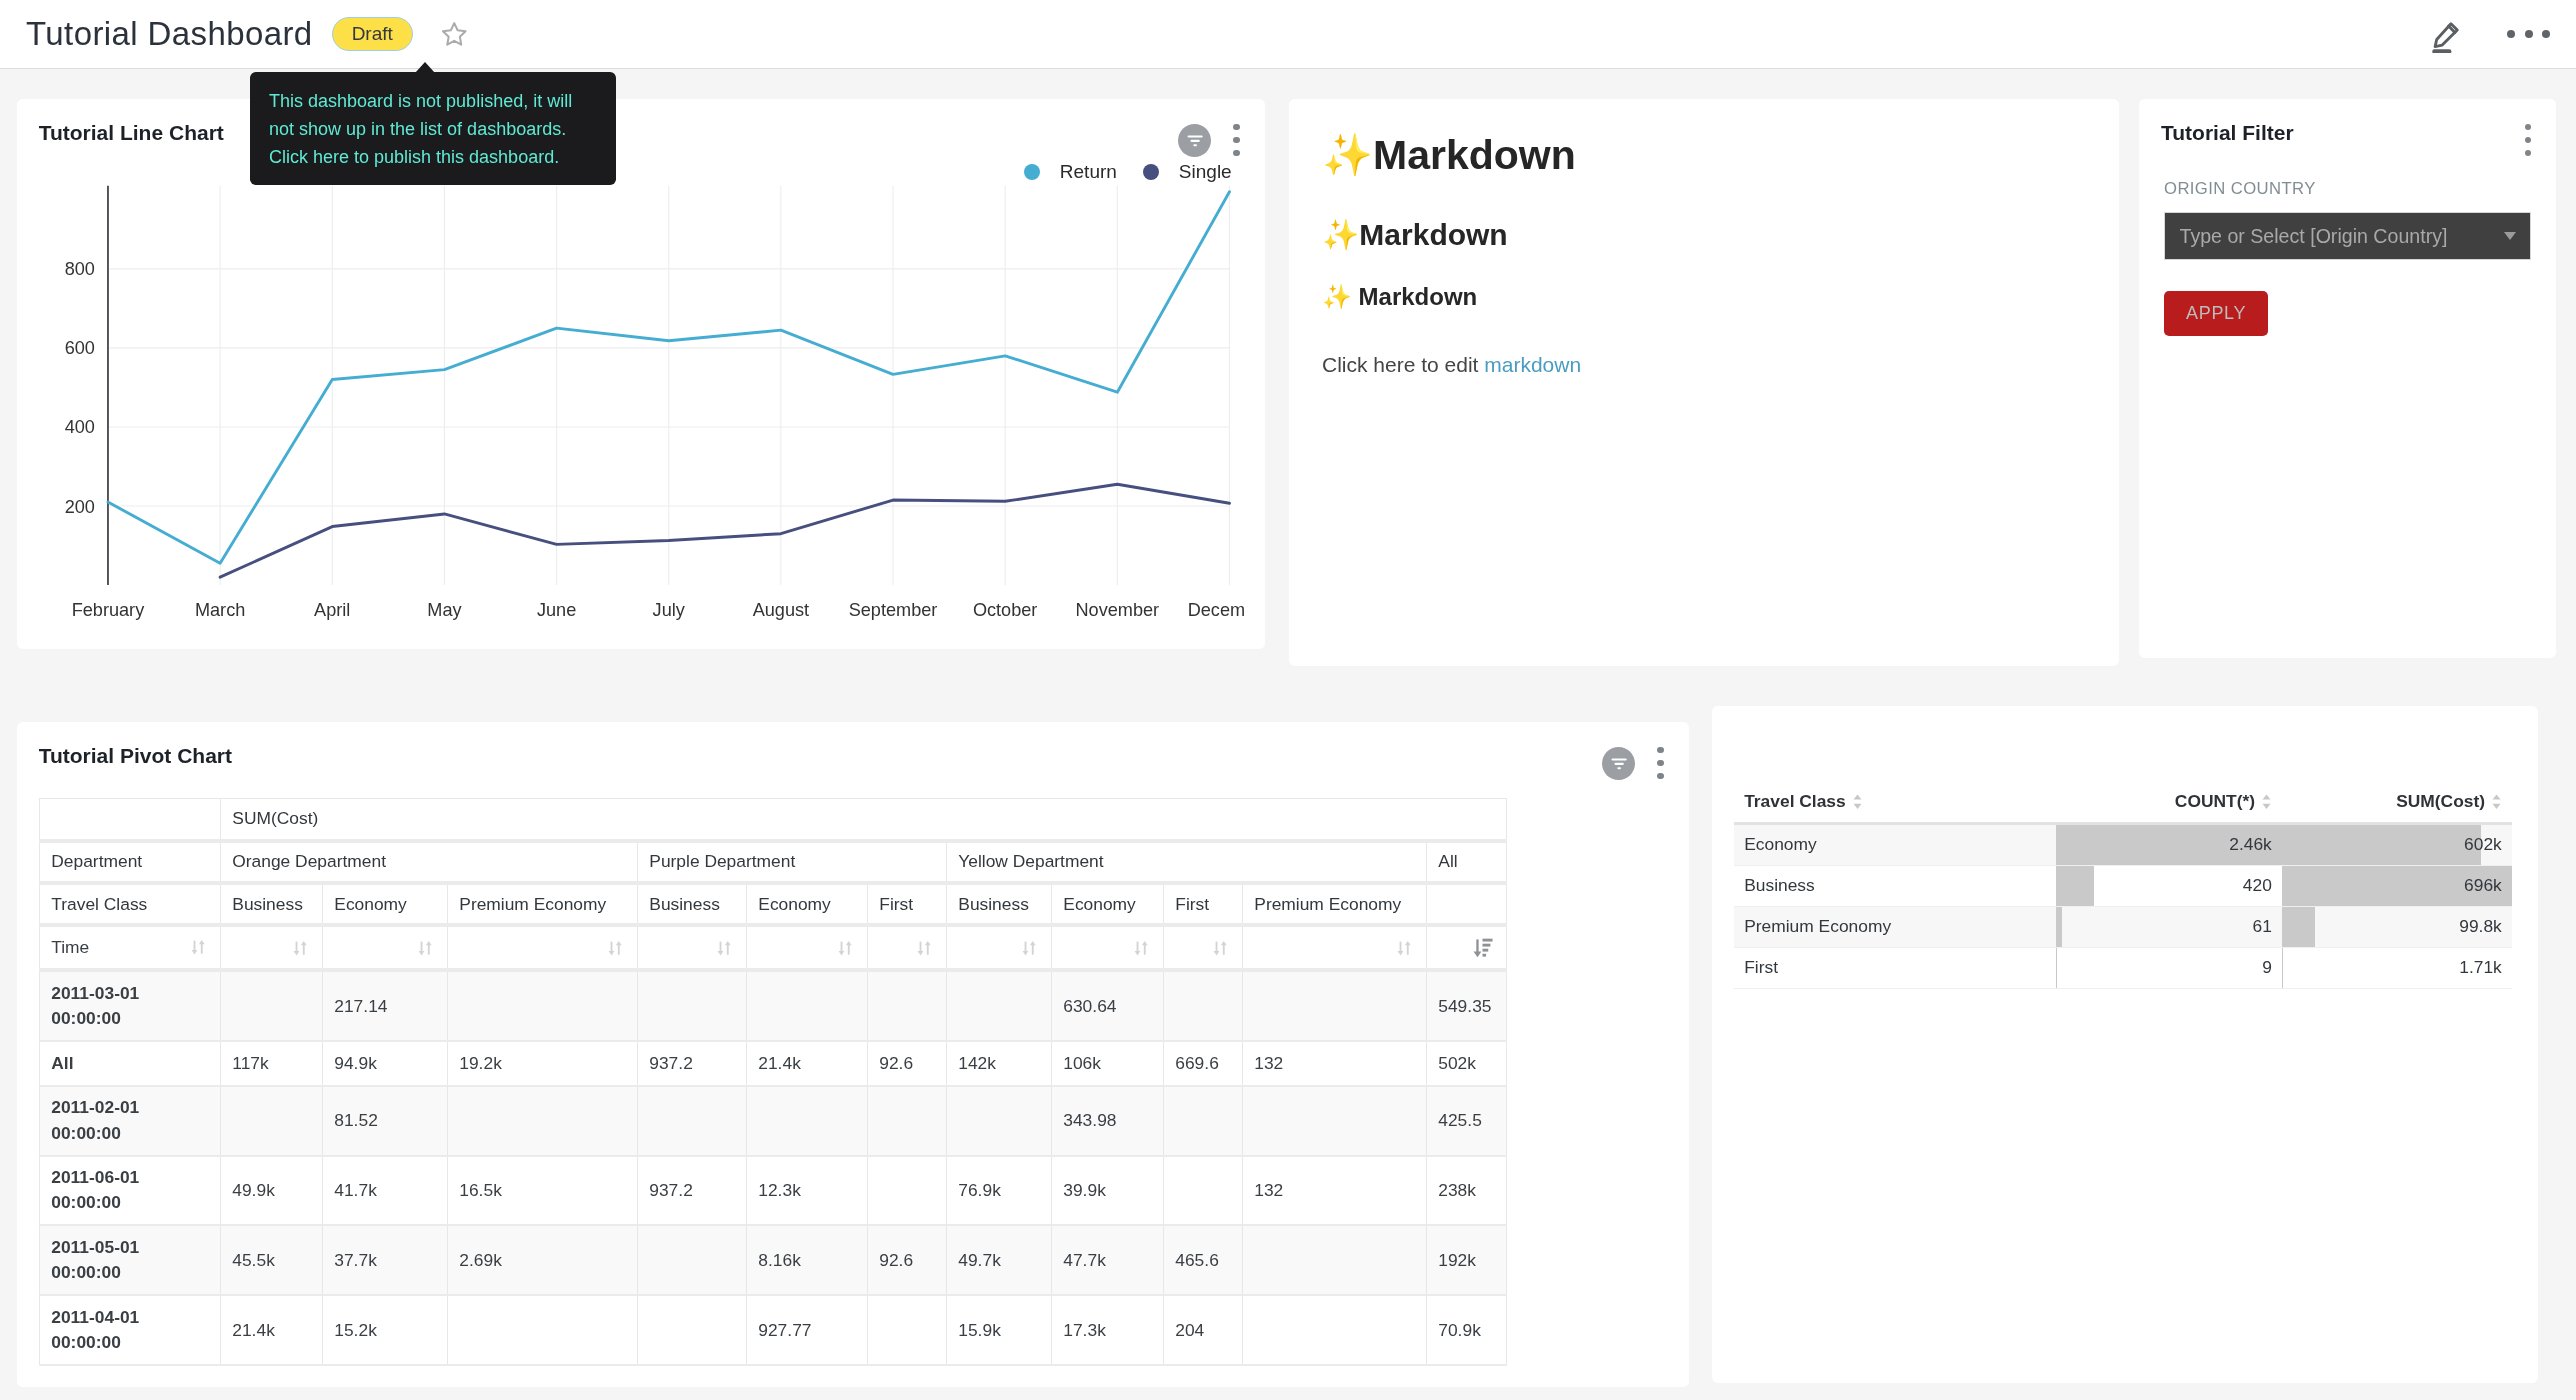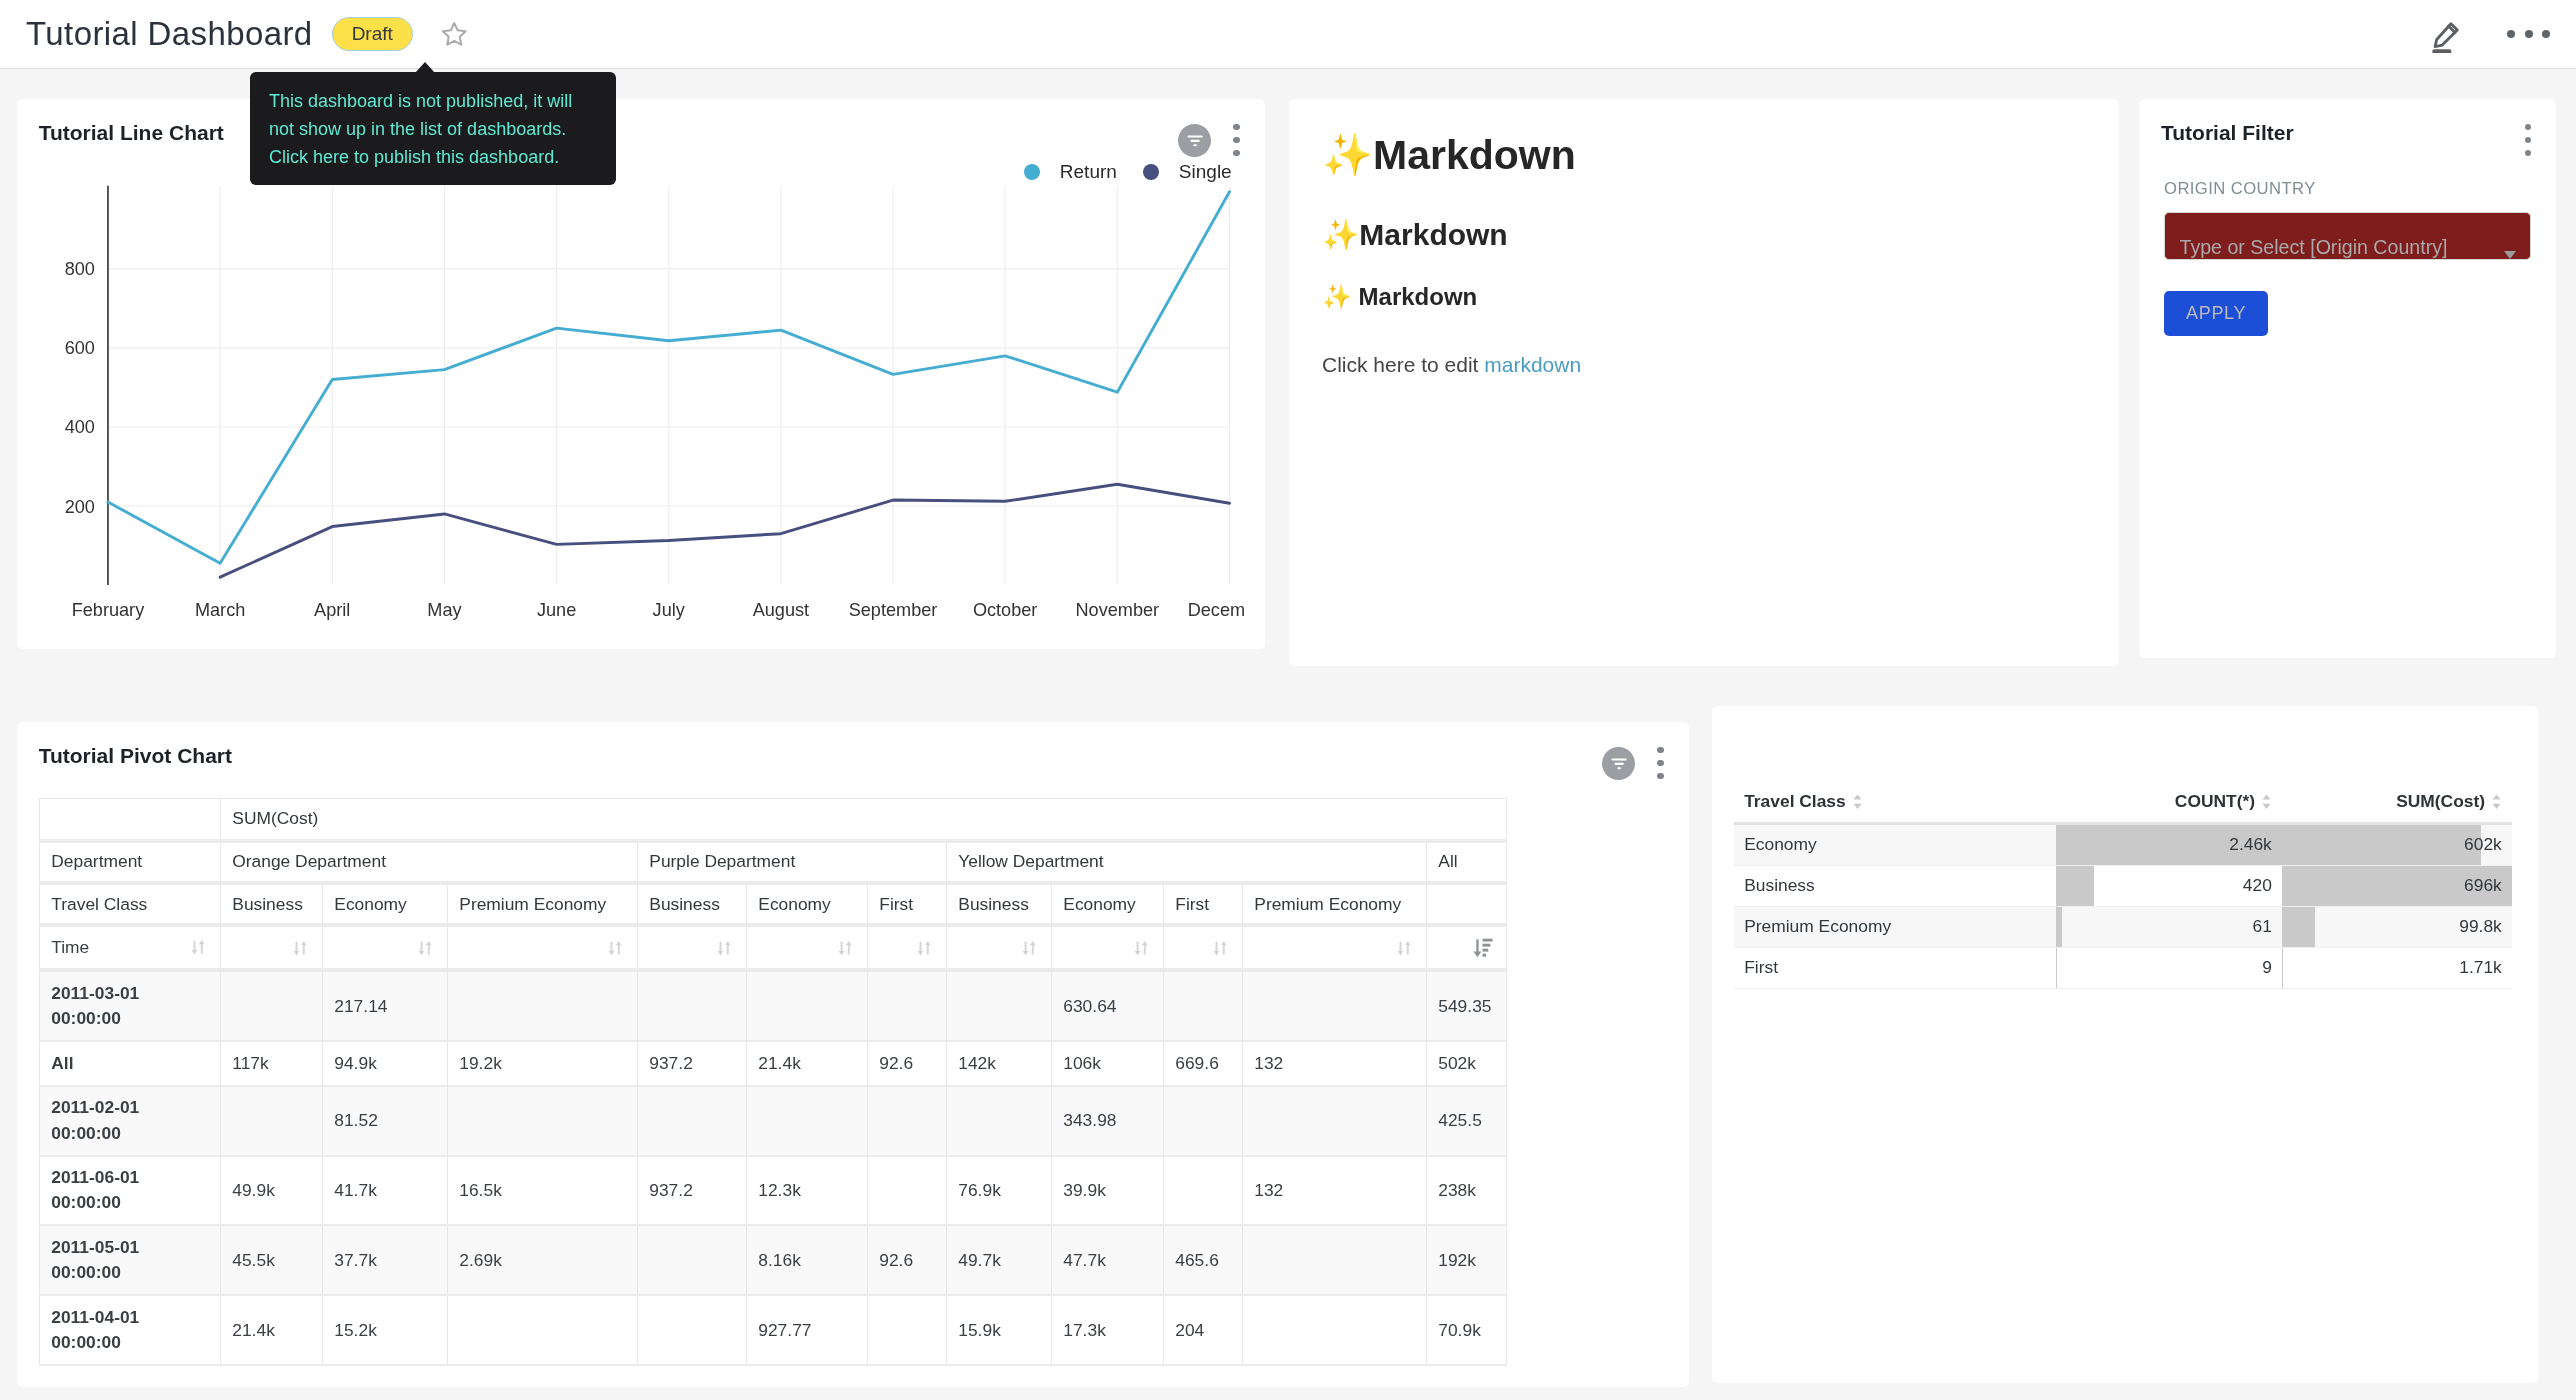--- a/index.html
+++ b/index.html
@@ -49,26 +49,26 @@
   .md-body { padding:32px 33px; }
   .md-h1 { font-size:41px; font-weight:600; color:#262626; margin-bottom:38px; }
   .md-h2 { font-size:30px; font-weight:600; color:#262626; margin-bottom:30.5px; }
   .md-h3 { font-size:24px; font-weight:600; color:#262626; margin-bottom:42px; }
   .md-p  { font-size:21px; color:#454545; margin-top:20.3px; }
   .md-link { color:#4A9CC0; cursor:pointer; }
 
   
   .fc-body { padding:80px 25px 0 25px; }
   .fc-label { font-size:16.7px; font-weight:500; color:#808E94; letter-spacing:0.4px; margin-bottom:13px; }
-  .fc-select { width:100%; height:48px; border:1.5px solid #D7D7D7; border-radius:5px; display:flex;
-    align-items:flex-end; padding:0 14.5px; cursor:pointer; background:#7f1d1d; }
+  .fc-select { width:100%; height:48px; border:1.5px solid #D7D7D7; border-radius:0; display:flex;
+    align-items:center; padding:0 14.5px; cursor:pointer; background:#404040; }
   .fc-placeholder { font-size:19.6px; color:#A9A9A9; flex:1; white-space:nowrap; overflow:hidden; }
   .fc-caret { width:0; height:0; border-left:6.5px solid transparent; border-right:6.5px solid transparent;
     border-top:8px solid #9B9B9B; margin-left:7.3px; }
-  .fc-apply { margin-top:30.5px; display:inline-block; background:#1d4ed8; border:none; border-radius:5.1px;
+  .fc-apply { margin-top:30.5px; display:inline-block; background:#b91c1c; border:none; border-radius:5.1px;
     padding:12.3px 22px; font-size:18px; font-weight:500; color:#BDBDBD; letter-spacing:0.7px; cursor:not-allowed; }
 
   
   .pivot-wrap { position:absolute; left:22px; top:76px; }
   table.pivot { border-collapse:collapse; table-layout:fixed; background:#fff; border:1.5px solid #E7E7E7; }
   table.pivot td { border-left:1.5px solid #E7E7E7; font-size:17.4px; color:#3A3F44; padding:8.7px 11.6px;
     vertical-align:middle; overflow:hidden; white-space:nowrap; }
   tr.ph td { border-bottom:4.4px solid #EBEBEB; height:42px; font-weight:400; color:#33383D; }
   tr.psort td { border-bottom:4.4px solid #EBEBEB; height:45px; }
   tr.pdata td { border-bottom:2.2px solid #EBEBEB; }

